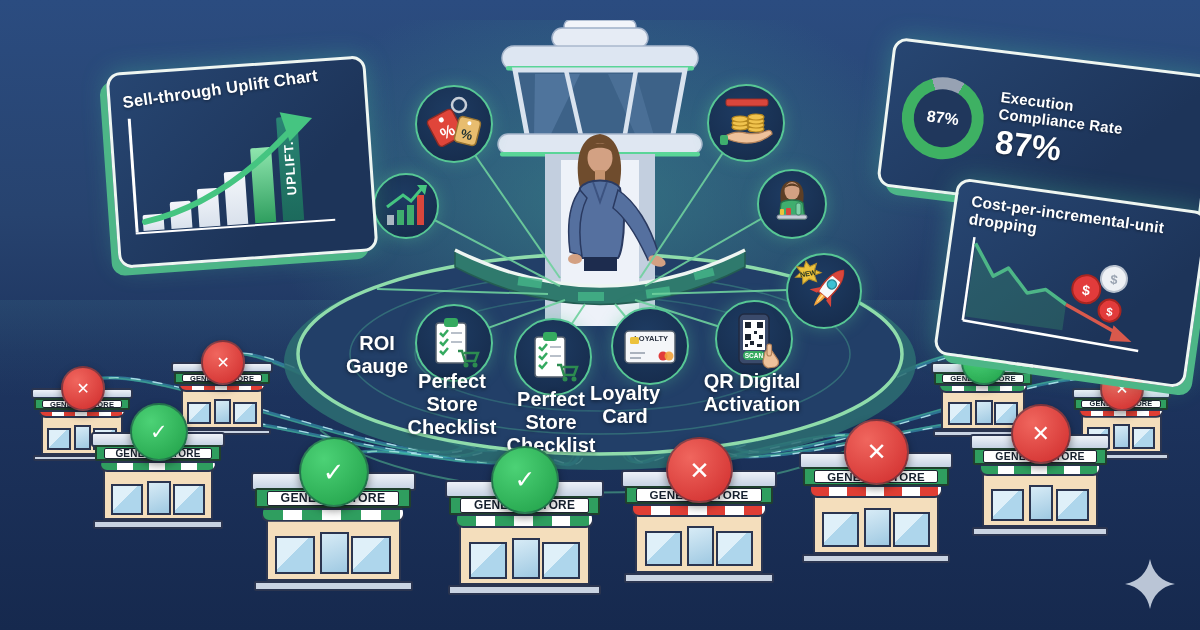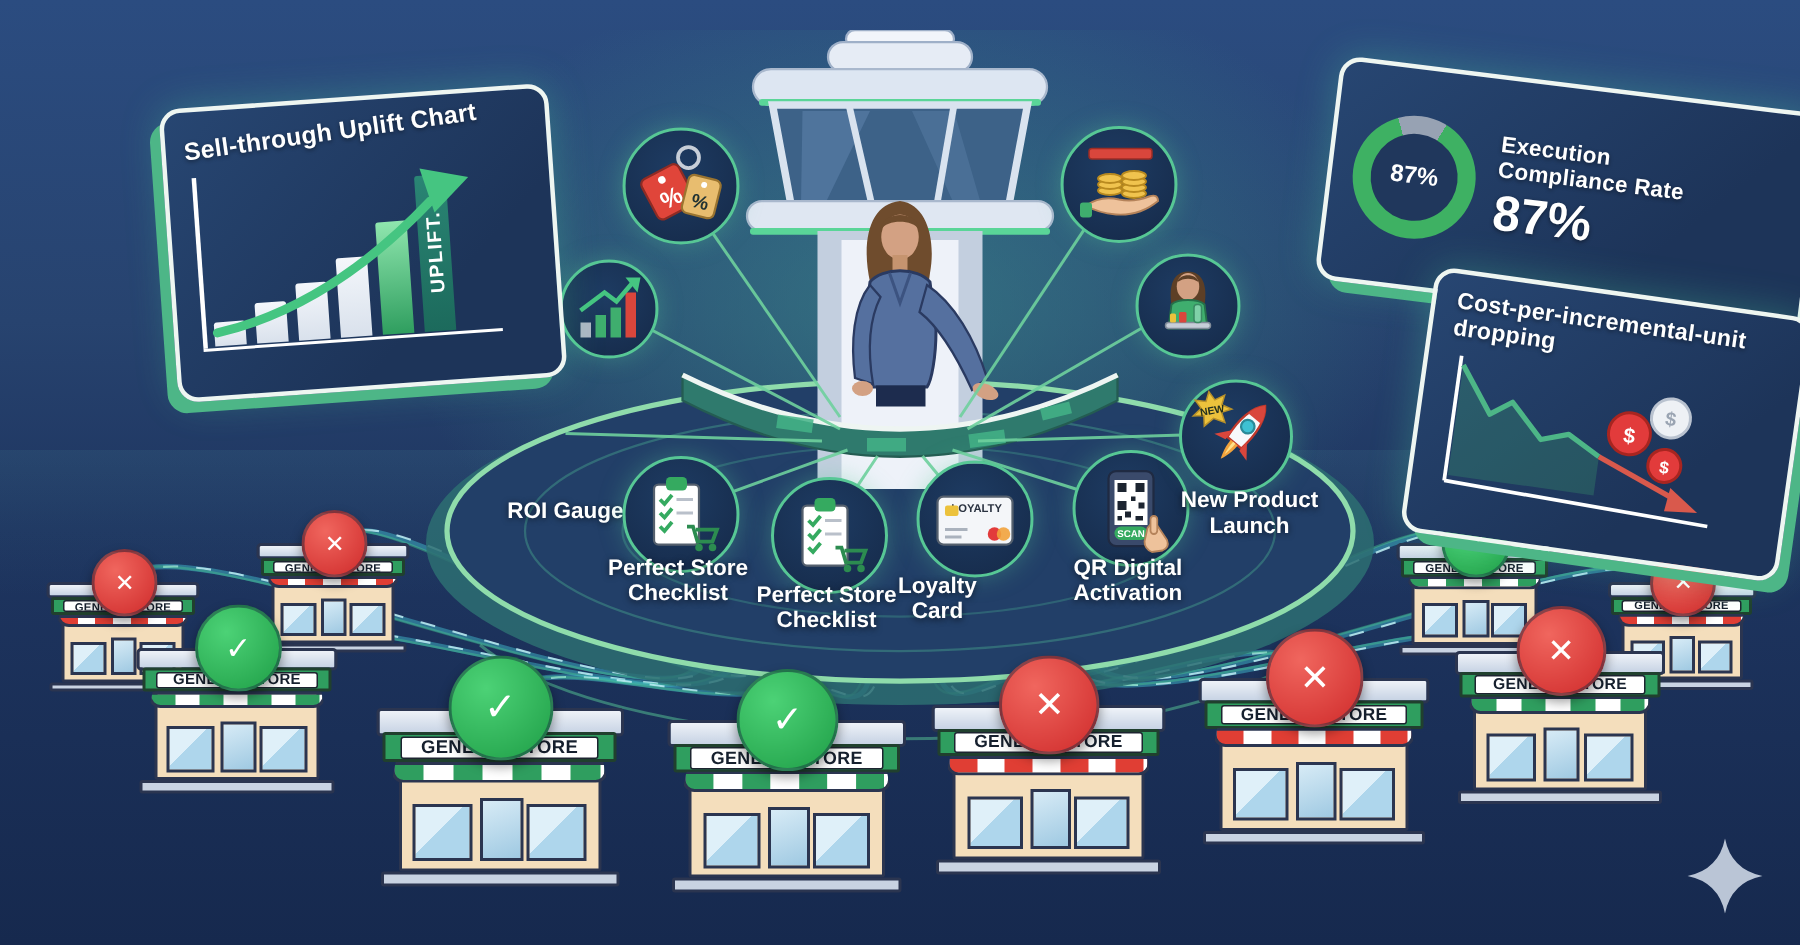--- a/index.html
+++ b/index.html
@@ -35,21 +35,21 @@
     color:#fff;font-weight:bold;font-size:16px;}
   #card-compliance .ctext{line-height:1.12;}
   #card-compliance .card-title{font-size:15px;max-width:130px;}
   .big-value{color:#fff;font-weight:bold;font-size:33px;margin-top:2px;text-shadow:0 1px 3px rgba(0,0,0,.45);}
   #card-cost{left:944px;top:194px;width:220px;height:152px;transform:rotate(8deg);padding:10px 14px;}
   #card-cost .card-title{font-size:15.5px;line-height:1.15;max-width:195px;}
   
   .hub-circle{position:absolute;z-index:4;border-radius:50%;border:2.5px solid #57c795;
     background:radial-gradient(circle at 45% 35%,#1e3c63,#152948);
     box-shadow:0 0 16px rgba(87,199,149,.35);display:flex;align-items:center;justify-content:center;}
-  .hub-label{position:absolute;z-index:4;color:#fff;font-weight:bold;font-size:15px;text-align:center;line-height:1.15;
+  .hub-label{position:absolute;z-index:4;color:#fff;font-weight:bold;font-size:20px;text-align:center;line-height:1.15;
     text-shadow:0 1px 4px rgba(0,0,0,.6);}
   
   .store{position:absolute;z-index:5;}
   .store .roof{position:absolute;left:-5%;top:0;width:110%;height:16%;background:linear-gradient(#eef2f8,#c7d3e4);
     border:2px solid #2b3550;border-radius:3px;box-sizing:border-box;}
   .store .fascia{position:absolute;left:-2%;top:14%;width:104%;height:17%;background:#2f9e5f;border:2px solid #20402e;
     border-radius:2px;box-sizing:border-box;display:flex;align-items:center;justify-content:center;}
   .store .plaque{width:86%;height:80%;background:#fff;border:1.5px solid #1d2430;border-radius:2px;
     display:flex;align-items:center;justify-content:center;font-weight:bold;color:#16202e;font-size:1em;letter-spacing:.02em;white-space:nowrap;overflow:hidden;}
   .store .awning{position:absolute;left:2%;top:30.5%;width:96%;height:12%;border:2px solid #2b3550;box-sizing:border-box;
@@ -275,21 +275,20 @@
           <path d="M42,32 L50,42 L42,40 Z" fill="#d9463c"></path>
         <path d="M33,38 h6 c0,8 -3,14 -3,14 s-3,-6 -3,-14 Z" fill="#f2a33c"></path>
         <path d="M35,38 h2 c0,6 -1,10 -1,10 s-1,-4 -1,-10 Z" fill="#ffe08a"></path>
       </g>
       <g transform="rotate(-10 16 14)">
         <polygon points="16,2 19,8 26,6 23,12 29,16 22,17 23,24 16,20 9,24 10,17 3,16 9,12 6,6 13,8" fill="#ecc23c" stroke="#b8912a" stroke-width="1"></polygon>
         <text x="16" y="17" text-anchor="middle" font-size="7" font-weight="bold" fill="#23301f">NEW</text>
       </g>
     </svg>
   </div>
-  <div class="hub-label" style="left:763px;top:325px;width:140px">New Product Launch</div>
 
   <div class="hub-circle" style="left:707px;top:84px;width:74px;height:74px">
     <svg width="60" height="60" viewBox="0 0 60 60">
       <rect x="10" y="6" width="42" height="7" rx="2" fill="#d9463c" stroke="#9c2d25" stroke-width="1"></rect>
       <g stroke="#b98a1f" stroke-width="1.2" fill="#f0c34e">
         <ellipse cx="24" cy="34" rx="8" ry="3"></ellipse>
           <ellipse cx="24" cy="30" rx="8" ry="3"></ellipse>
           <ellipse cx="24" cy="26" rx="8" ry="3"></ellipse>
         <ellipse cx="40" cy="36" rx="8" ry="3"></ellipse>
           <ellipse cx="40" cy="32" rx="8" ry="3"></ellipse>

